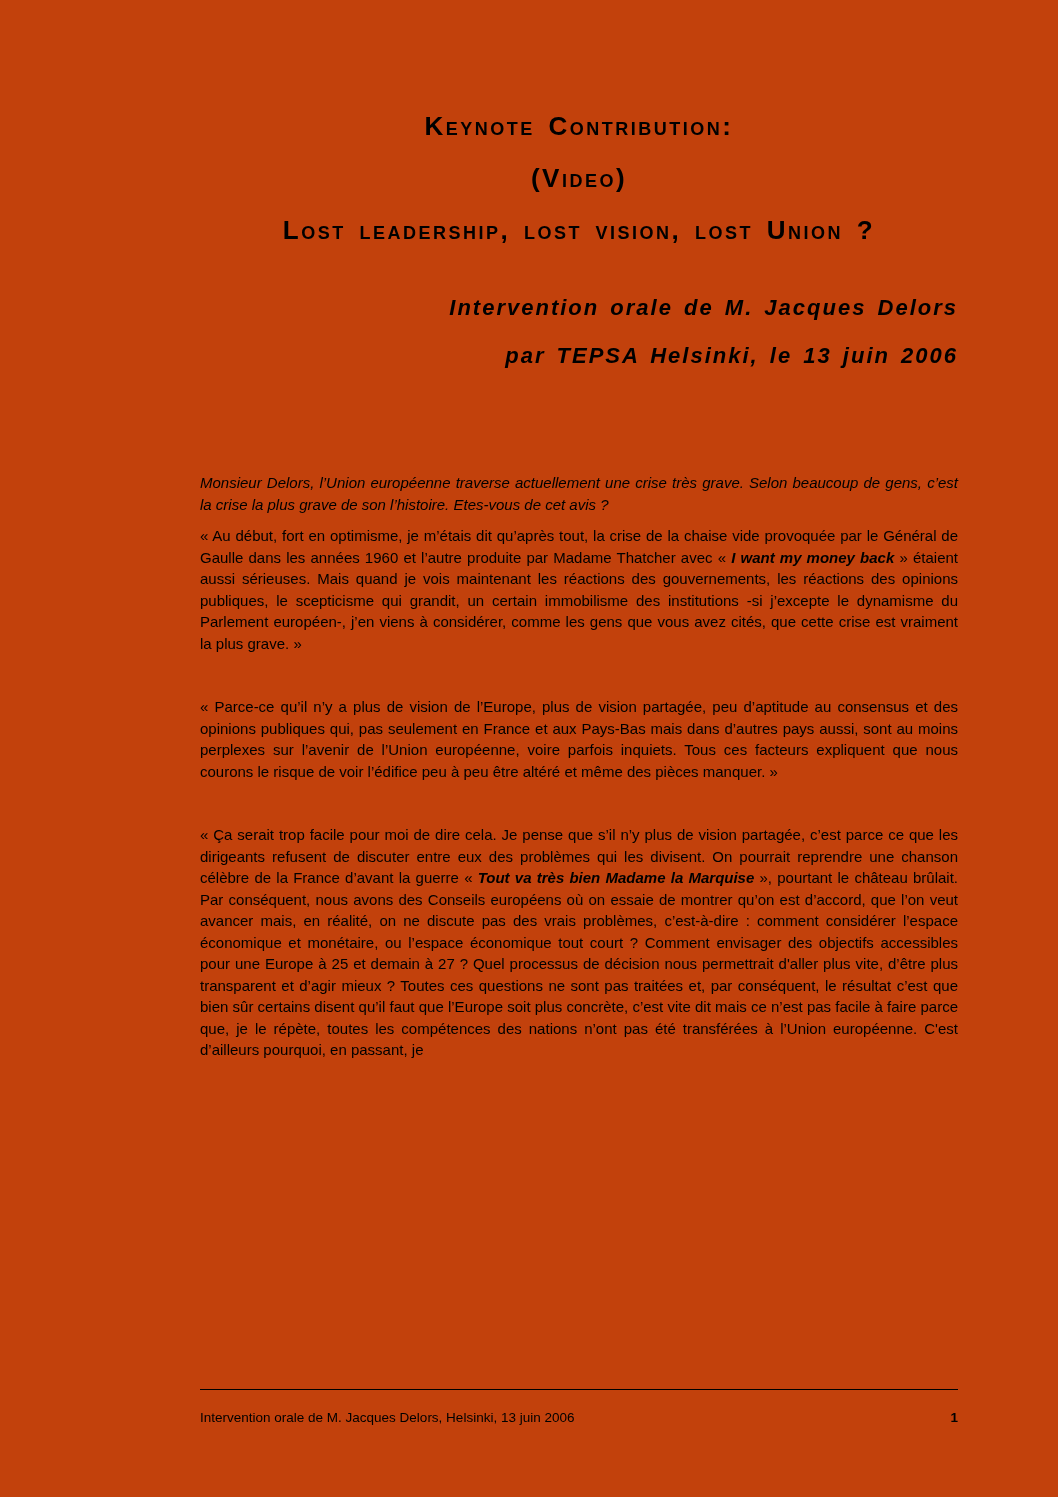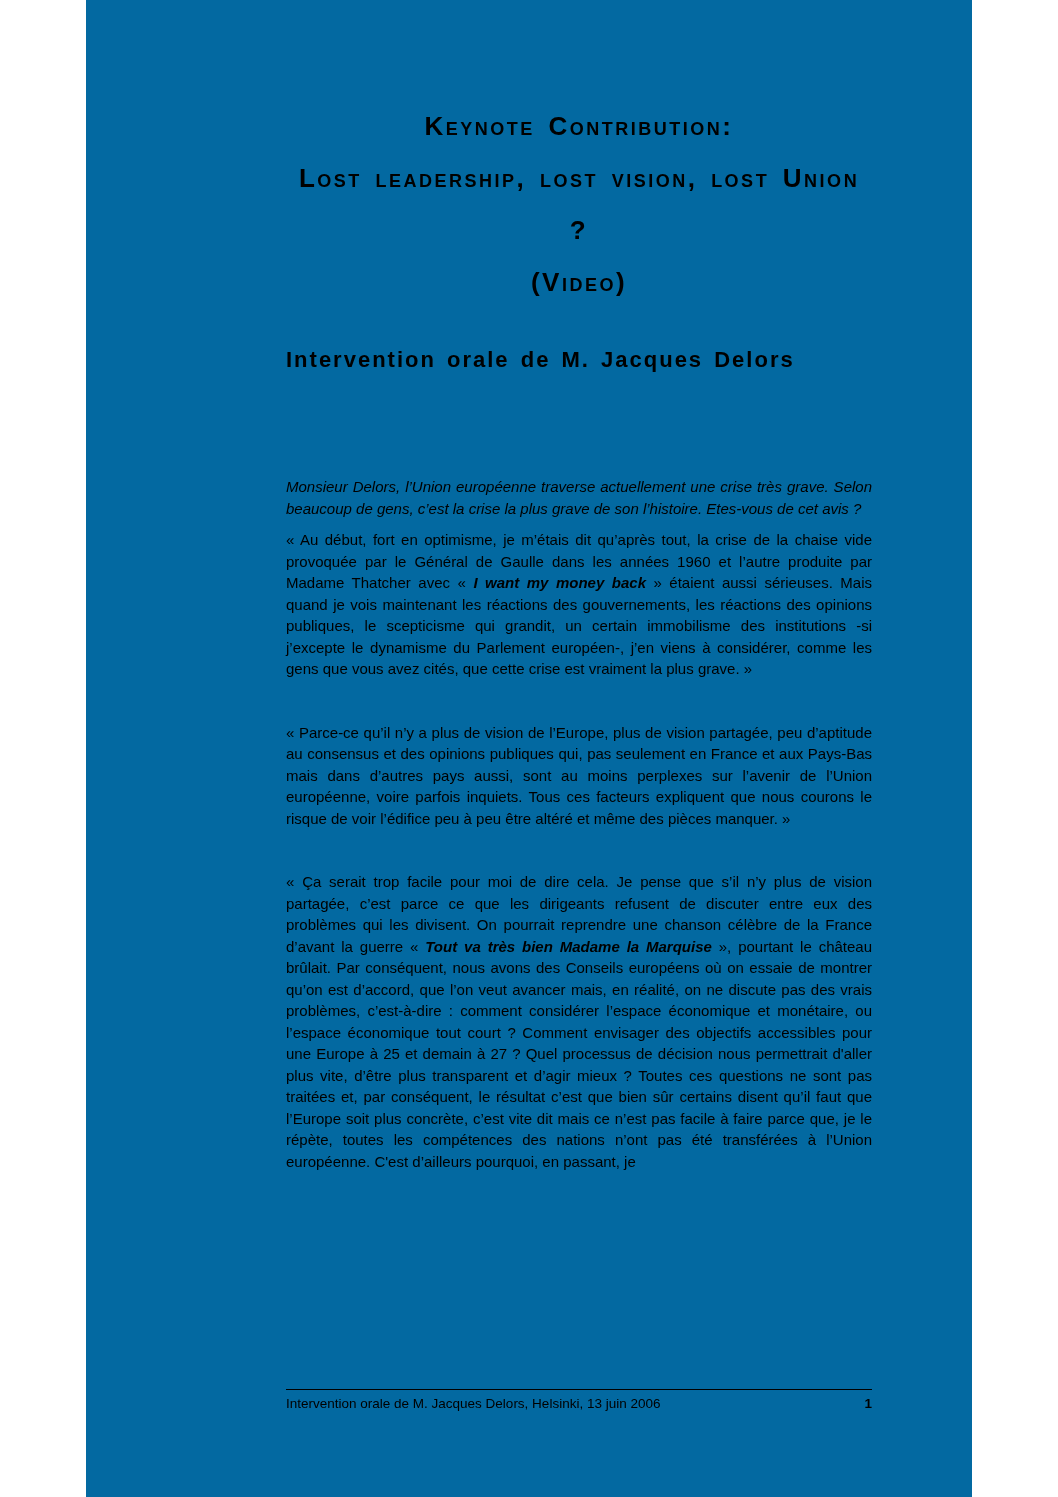--- a/index.html
+++ b/index.html
@@ -3,24 +3,24 @@
 <meta charset="utf-8">
 <style>
   * { box-sizing: border-box; margin: 0; padding: 0; }
   html, body { background: #ffffff; }
   body {
     font-family: "Liberation Sans", sans-serif;
     color: #000000;
   }
   .page {
     position: relative;
-    width: 886px;
+    width: 1058px;
     height: 1497px;
     margin: 0 auto;
-    background: #0369a1;
+    background: #c2410c;
     overflow: hidden;
   }
   .content {
     margin-left: 200px;
     margin-right: 100px;
   }
   
   .titles {
     padding-top: 100px;
     text-align: center;
@@ -30,21 +30,22 @@
     font-variant: small-caps;
     font-size: 26px;
     line-height: 52px;
     letter-spacing: 2.5px;
     word-spacing: 4px;
     color: #000000;
   }
   
   .subtitles {
     margin-top: 28px;
-    text-align: left;
+    text-align: right;
+    font-style: italic;
   }
   .subtitle-line {
     font-weight: bold;
     font-size: 22px;
     line-height: 48px;
     letter-spacing: 2px;
     word-spacing: 3px;
     color: #000000;
   }
   
@@ -68,46 +69,47 @@
     font-style: italic;
     font-weight: bold;
   }
   
   .footer {
     position: absolute;
     left: 200px;
     right: 100px;
     top: 1389px;
     border-top: 1.5px solid #000000;
-    padding-top: 6px;
+    padding-top: 20px;
     display: flex;
     justify-content: space-between;
     align-items: baseline;
     font-size: 13.5px;
     line-height: 16px;
   }
   .footer .page-num {
     font-weight: bold;
   }
 </style>
 </head>
 <body>
 
 <div class="page">
 
   <div class="content">
 
     <header class="titles">
       <div class="title-line">Keynote Contribution:</div>
+      <div class="title-line">(Video)</div>
       <div class="title-line">Lost leadership, lost vision, lost Union ?</div>
-      <div class="title-line">(Video)</div>
     </header>
 
     <div class="subtitles">
       <div class="subtitle-line">Intervention orale de M. Jacques Delors</div>
+      <div class="subtitle-line">par TEPSA Helsinki, le 13 juin 2006</div>
     </div>
 
     <main class="docbody">
 
       <section class="qa-section">
         <p class="question q-italic">Monsieur Delors, l’Union européenne traverse actuellement une crise très grave. Selon beaucoup de gens, c’est la crise la plus grave de son l’histoire. Etes-vous de cet avis ?</p>
         <p class="answer"><span>« Au début, fort en optimisme, je m’étais dit qu’après tout, la crise de la chaise vide provoquée par le Général de Gaulle dans les années 1960 et l’autre produite par Madame Thatcher avec « </span><span class="it">I want my money back</span><span> » étaient aussi sérieuses. Mais quand je vois maintenant les réactions des gouvernements, les réactions des opinions publiques, le scepticisme qui grandit, un certain immobilisme des institutions -si j’excepte le dynamisme du Parlement européen-, j’en viens à considérer, comme les gens que vous avez cités, que cette crise est vraiment la plus grave. »</span></p>
       </section>
 
       <section class="qa-section">

